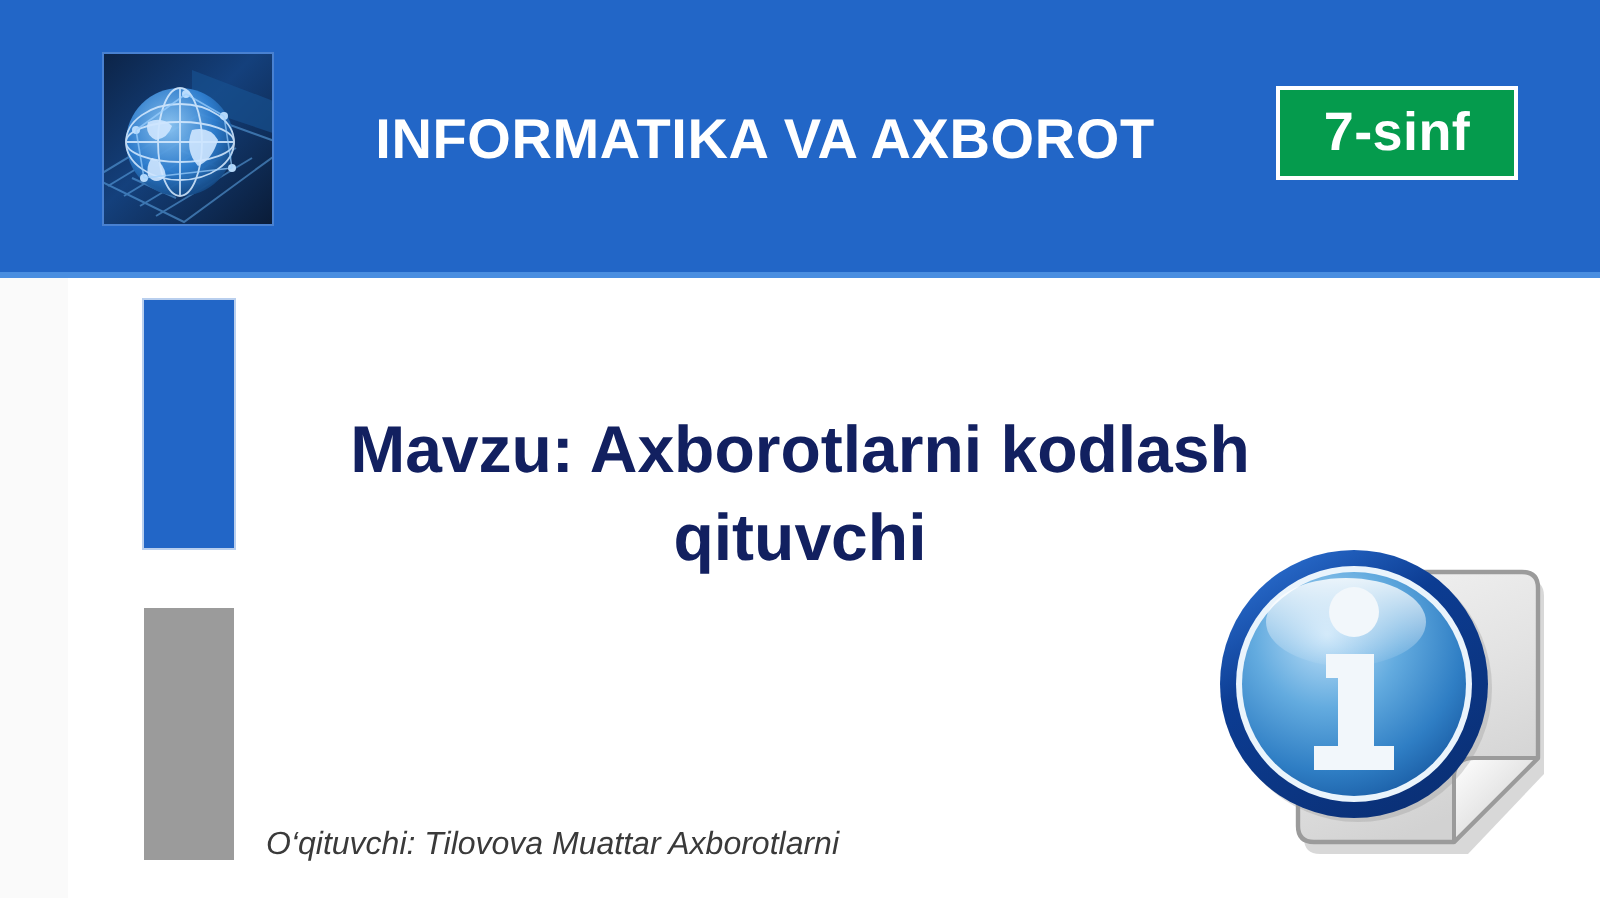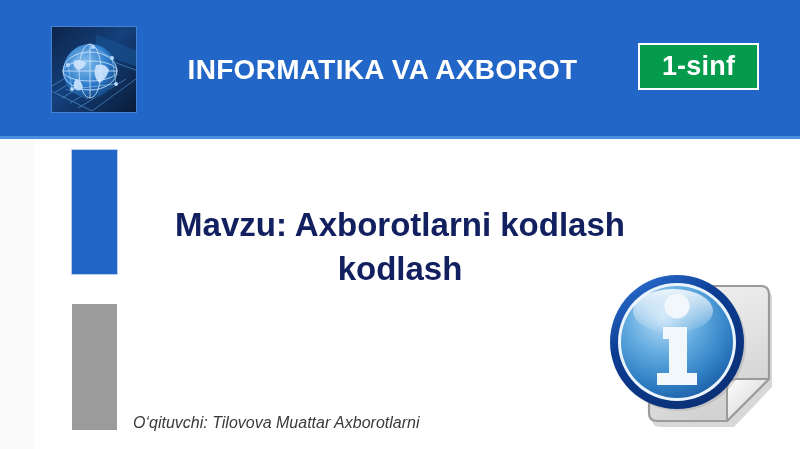--- a/index.html
+++ b/index.html
@@ -223,29 +223,29 @@
         <line x1="20" y1="62" x2="16" y2="38"></line>
       </g>
     </svg>
   </div>
 
   <div class="header-title">
     <span>INFORMATIKA VA AXBOROT</span>
   </div>
 
   <div class="grade-badge">
-    <span>1-sinf</span>
+    <span>7-sinf</span>
   </div>
 
   <div class="accent-bar-blue"></div>
   <div class="accent-bar-gray"></div>
 
   <div class="main-title">
     <div>Mavzu: Axborotlarni kodlash</div>
-    <div>kodlash</div>
+    <div>qituvchi</div>
   </div>
 
   <div class="teacher-line">O‘qituvchi: Tilovova Muattar Axborotlarni</div>
 
   <div class="info-icon">
     <svg viewBox="0 0 180 170" xmlns="http://www.w3.org/2000/svg">
       <defs>
         <linearGradient id="paperGrad" x1="0" y1="0" x2="0.4" y2="1">
           <stop offset="0%" stop-color="#f4f4f4"></stop>
           <stop offset="55%" stop-color="#e3e3e3"></stop>

